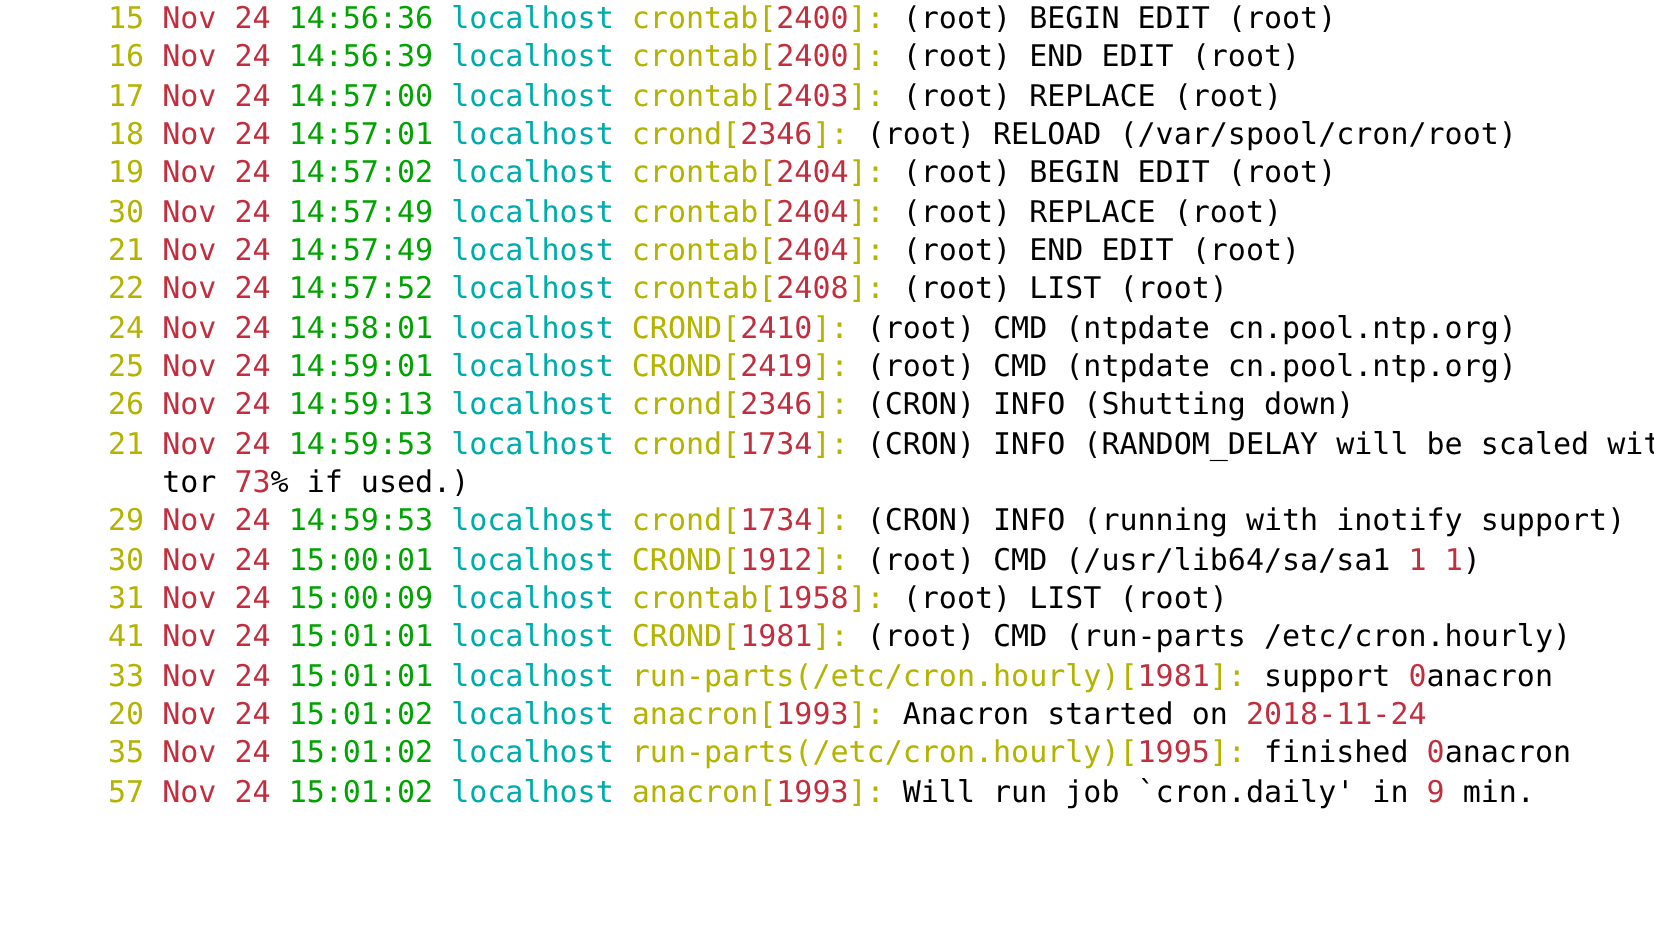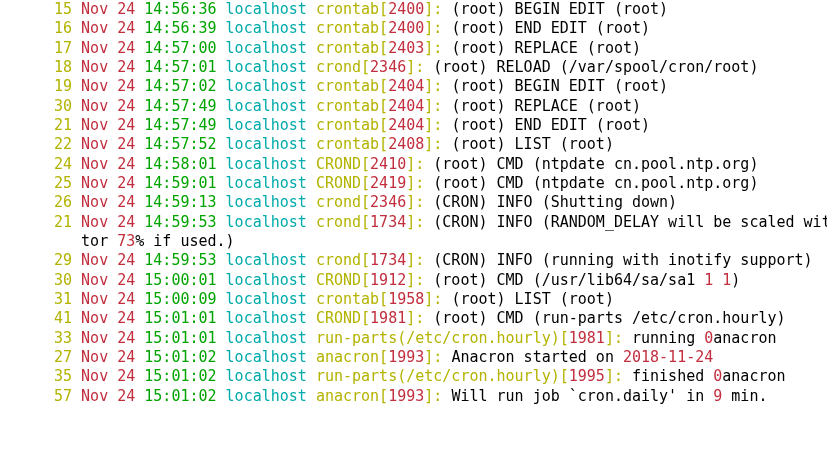--- a/index.html
+++ b/index.html
@@ -60,17 +60,17 @@
     <div class="row"><span class="gutter">22</span><span class="seg r">Nov 24 </span><span class="seg g">14:57:52 </span><span class="seg c">localhost </span><span class="seg y">crontab[</span><span class="seg r">2408</span><span class="seg y">]: </span><span class="seg k">(root) LIST (root)</span></div>
     <div class="row"><span class="gutter">24</span><span class="seg r">Nov 24 </span><span class="seg g">14:58:01 </span><span class="seg c">localhost </span><span class="seg y">CROND[</span><span class="seg r">2410</span><span class="seg y">]: </span><span class="seg k">(root) CMD (ntpdate cn.pool.ntp.org)</span></div>
     <div class="row"><span class="gutter">25</span><span class="seg r">Nov 24 </span><span class="seg g">14:59:01 </span><span class="seg c">localhost </span><span class="seg y">CROND[</span><span class="seg r">2419</span><span class="seg y">]: </span><span class="seg k">(root) CMD (ntpdate cn.pool.ntp.org)</span></div>
     <div class="row"><span class="gutter">26</span><span class="seg r">Nov 24 </span><span class="seg g">14:59:13 </span><span class="seg c">localhost </span><span class="seg y">crond[</span><span class="seg r">2346</span><span class="seg y">]: </span><span class="seg k">(CRON) INFO (Shutting down)</span></div>
     <div class="row"><span class="gutter">21</span><span class="seg r">Nov 24 </span><span class="seg g">14:59:53 </span><span class="seg c">localhost </span><span class="seg y">crond[</span><span class="seg r">1734</span><span class="seg y">]: </span><span class="seg k">(CRON) INFO (RANDOM_DELAY will be scaled with fac</span></div>
     <div class="row"><span class="gutter"></span><span class="seg k">tor </span><span class="seg r">73</span><span class="seg k">% if used.)</span></div>
     <div class="row"><span class="gutter">29</span><span class="seg r">Nov 24 </span><span class="seg g">14:59:53 </span><span class="seg c">localhost </span><span class="seg y">crond[</span><span class="seg r">1734</span><span class="seg y">]: </span><span class="seg k">(CRON) INFO (running with inotify support)</span></div>
     <div class="row"><span class="gutter">30</span><span class="seg r">Nov 24 </span><span class="seg g">15:00:01 </span><span class="seg c">localhost </span><span class="seg y">CROND[</span><span class="seg r">1912</span><span class="seg y">]: </span><span class="seg k">(root) CMD (/usr/lib64/sa/sa1 </span><span class="seg r">1</span><span class="seg k"> </span><span class="seg r">1</span><span class="seg k">)</span></div>
     <div class="row"><span class="gutter">31</span><span class="seg r">Nov 24 </span><span class="seg g">15:00:09 </span><span class="seg c">localhost </span><span class="seg y">crontab[</span><span class="seg r">1958</span><span class="seg y">]: </span><span class="seg k">(root) LIST (root)</span></div>
     <div class="row"><span class="gutter">41</span><span class="seg r">Nov 24 </span><span class="seg g">15:01:01 </span><span class="seg c">localhost </span><span class="seg y">CROND[</span><span class="seg r">1981</span><span class="seg y">]: </span><span class="seg k">(root) CMD (run-parts /etc/cron.hourly)</span></div>
-    <div class="row"><span class="gutter">33</span><span class="seg r">Nov 24 </span><span class="seg g">15:01:01 </span><span class="seg c">localhost </span><span class="seg y">run-parts(/etc/cron.hourly)[</span><span class="seg r">1981</span><span class="seg y">]: </span><span class="seg k">running </span><span class="seg r">0</span><span class="seg k">anacron</span></div>
-    <div class="row"><span class="gutter">27</span><span class="seg r">Nov 24 </span><span class="seg g">15:01:02 </span><span class="seg c">localhost </span><span class="seg y">anacron[</span><span class="seg r">1993</span><span class="seg y">]: </span><span class="seg k">Anacron started on </span><span class="seg r">2018-11-24</span></div>
+    <div class="row"><span class="gutter">33</span><span class="seg r">Nov 24 </span><span class="seg g">15:01:01 </span><span class="seg c">localhost </span><span class="seg y">run-parts(/etc/cron.hourly)[</span><span class="seg r">1981</span><span class="seg y">]: </span><span class="seg k">support </span><span class="seg r">0</span><span class="seg k">anacron</span></div>
+    <div class="row"><span class="gutter">20</span><span class="seg r">Nov 24 </span><span class="seg g">15:01:02 </span><span class="seg c">localhost </span><span class="seg y">anacron[</span><span class="seg r">1993</span><span class="seg y">]: </span><span class="seg k">Anacron started on </span><span class="seg r">2018-11-24</span></div>
     <div class="row"><span class="gutter">35</span><span class="seg r">Nov 24 </span><span class="seg g">15:01:02 </span><span class="seg c">localhost </span><span class="seg y">run-parts(/etc/cron.hourly)[</span><span class="seg r">1995</span><span class="seg y">]: </span><span class="seg k">finished </span><span class="seg r">0</span><span class="seg k">anacron</span></div>
     <div class="row"><span class="gutter">57</span><span class="seg r">Nov 24 </span><span class="seg g">15:01:02 </span><span class="seg c">localhost </span><span class="seg y">anacron[</span><span class="seg r">1993</span><span class="seg y">]: </span><span class="seg k">Will run job `cron.daily' in </span><span class="seg r">9</span><span class="seg k"> min.</span></div>
   </div>
 
 </body></html>

